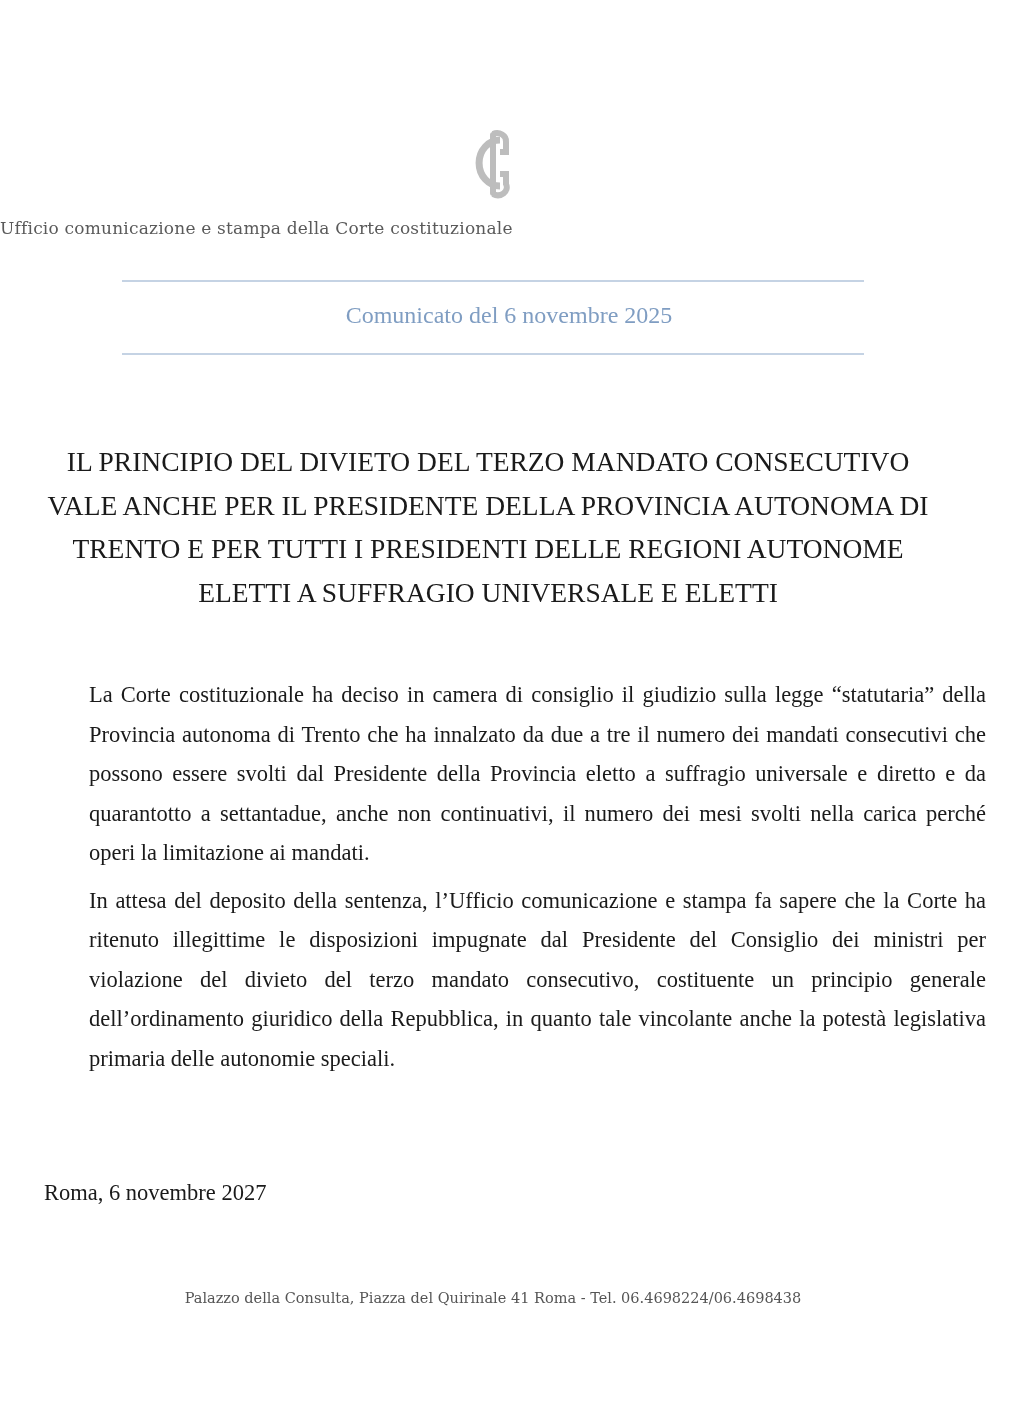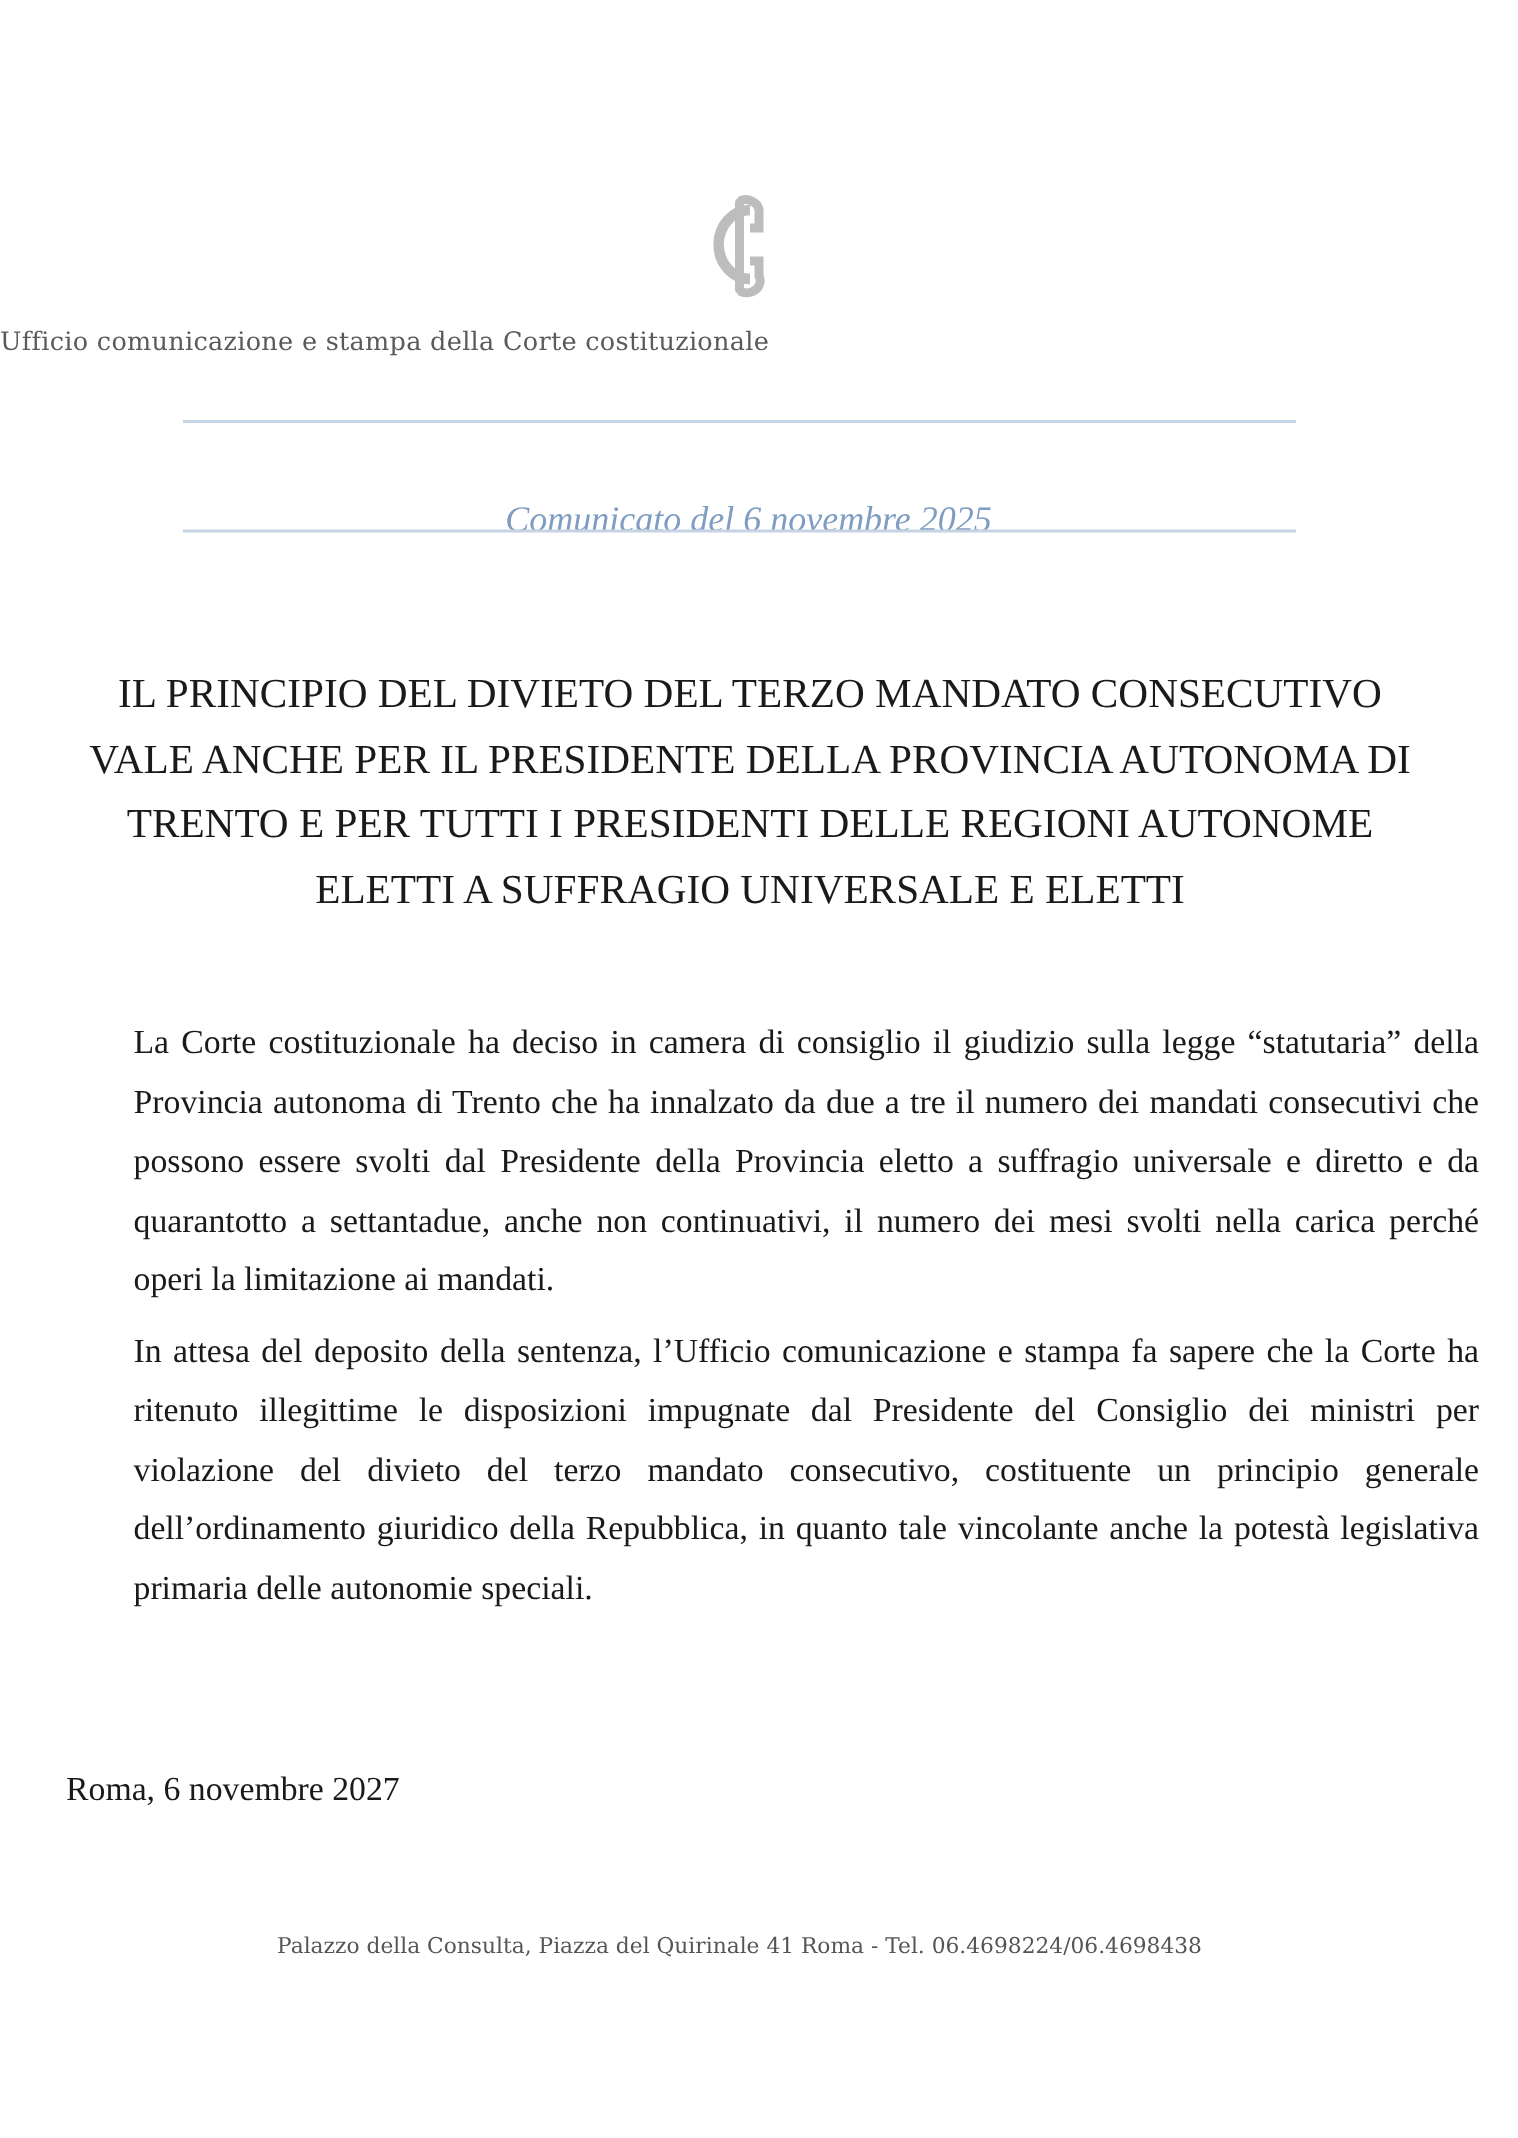--- a/index.html
+++ b/index.html
@@ -38,32 +38,30 @@
     position: absolute;
     left: 122px;
     width: 742px;
     height: 0;
     border-top: 2px solid #c5d3e4;
   }
   .rule.top { top: 280px; }
   .rule.bottom { top: 353px; }
   .comunicato {
     position: absolute;
-    left: 6px;
+    left: 16px;
     top: 302px;
     width: 986px;
     text-align: center;
-    font-style: italic;
     font-size: 24px;
     color: #7f9dc2;
-    margin-top: 32px;
   }
   .headline {
     position: absolute;
-    left: 14px;
+    left: 2px;
     top: 440px;
     width: 972px;
     text-align: center;
     font-size: 27.5px;
     line-height: 43.5px;
     color: #1a1a1a;
     text-transform: none;
   }
   .headline div { white-space: nowrap; }
   .body {

